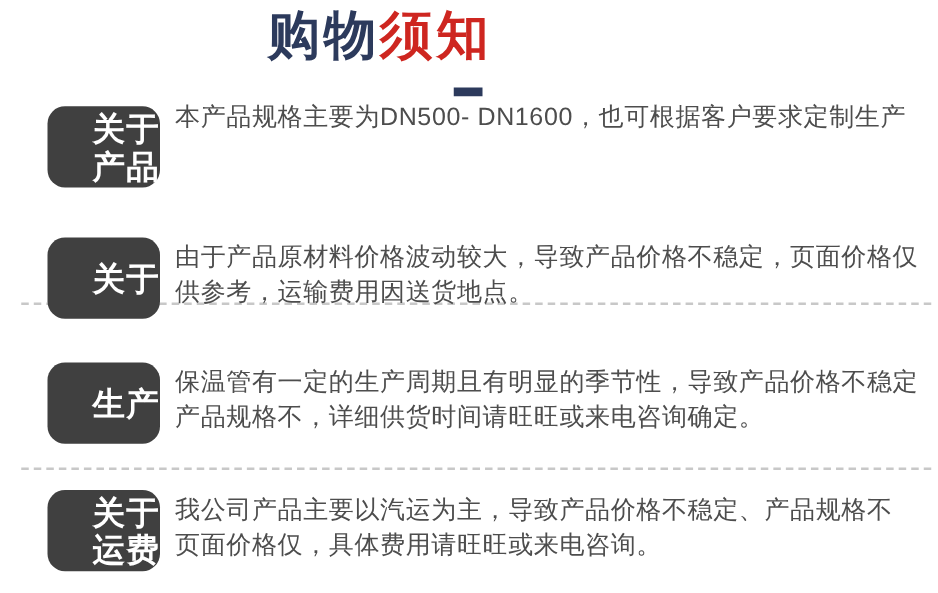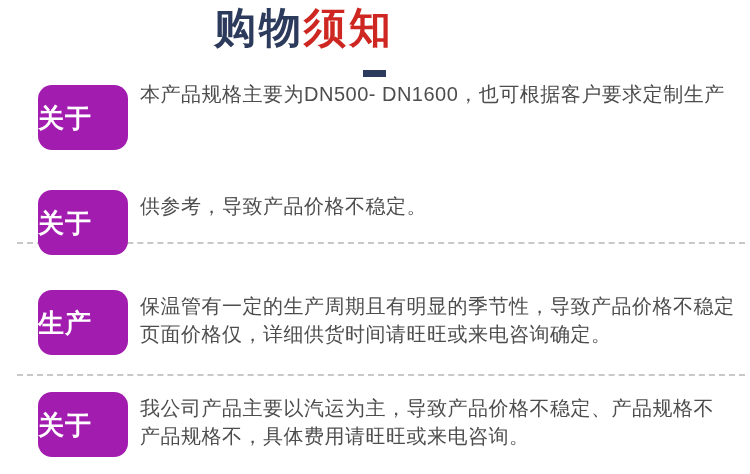--- a/index.html
+++ b/index.html
@@ -59,28 +59,28 @@
   .row-1 { top: 85px; }
   .row-2 { top: 190px; }
   .row-3 { top: 290px; padding-left: 36px; }
   .row-4 { top: 392px; }
   .badge {
     position: absolute;
     left: 38px;
     top: 0;
     width: 90px;
     height: 65px;
-    background: #a21caf;
+    background: #404040;
     border-radius: 14px;
     color: #ffffff;
     font-weight: bold;
     font-size: 26px;
     line-height: 30px;
     letter-spacing: 1px;
-    text-align: left;
+    text-align: right;
     display: flex;
     flex-direction: column;
     justify-content: center;
   }
   .text {
     position: absolute;
     left: 140px;
     top: 2px;
     width: 606px;
     color: #4d4d4d;
@@ -100,48 +100,51 @@
     <span class="t-navy">购物</span><span class="t-red">须知</span>
   </div>
   <div class="title-underline"></div>
 
   <div class="divider divider-1"></div>
   <div class="divider divider-2"></div>
 
   <div class="row row-1">
     <div class="badge">
       <div>关于</div>
+      <div>产品</div>
     </div>
     <div class="text">
       <div>本产品规格主要为DN500- DN1600，也可根据客户要求定制生产</div>
     </div>
   </div>
 
   <div class="row row-2">
     <div class="badge">
       <div>关于</div>
     </div>
     <div class="text">
-      <div>供参考，导致产品价格不稳定。</div>
+      <div>由于产品原材料价格波动较大，导致产品价格不稳定，页面价格仅</div>
+      <div>供参考，运输费用因送货地点。</div>
     </div>
   </div>
 
   <div class="row row-3">
     <div class="badge">
       <div>生产</div>
     </div>
     <div class="text">
       <div>保温管有一定的生产周期且有明显的季节性，导致产品价格不稳定</div>
-      <div>页面价格仅，详细供货时间请旺旺或来电咨询确定。</div>
+      <div>产品规格不，详细供货时间请旺旺或来电咨询确定。</div>
     </div>
   </div>
 
   <div class="row row-4">
     <div class="badge">
       <div>关于</div>
+      <div>运费</div>
     </div>
     <div class="text">
       <div>我公司产品主要以汽运为主，导致产品价格不稳定、产品规格不</div>
-      <div>产品规格不，具体费用请旺旺或来电咨询。</div>
+      <div>页面价格仅，具体费用请旺旺或来电咨询。</div>
     </div>
   </div>
 
 </div>
 
 </body></html>

